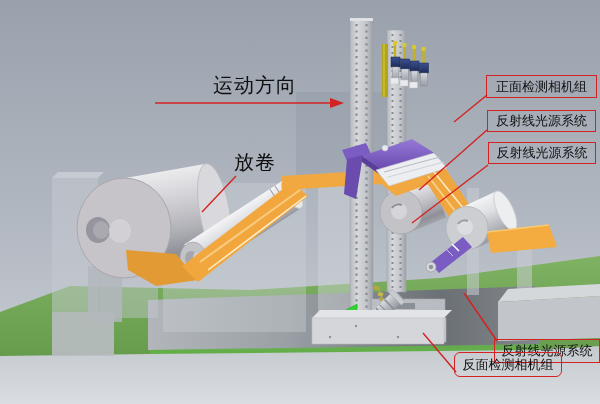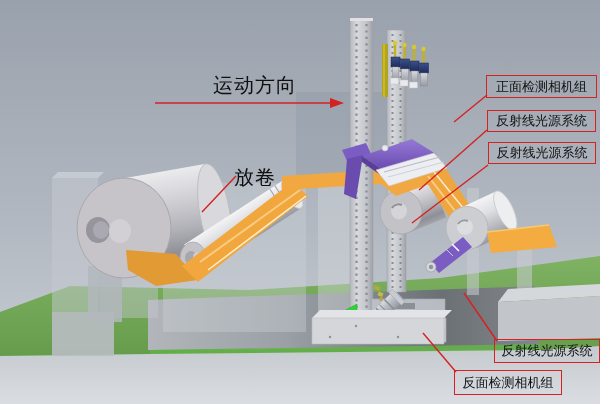--- a/index.html
+++ b/index.html
@@ -259,20 +259,20 @@
     <line class="ann" x1="487" y1="95" x2="454" y2="122"></line>
     <line class="ann" x1="487" y1="130" x2="419" y2="190"></line>
     <line class="ann" x1="488" y1="165" x2="412" y2="223"></line>
     <line class="ann" x1="497" y1="341" x2="464" y2="293"></line>
     <line class="ann" x1="456" y1="372" x2="423" y2="333"></line>
     <line class="ann" x1="236" y1="176" x2="202" y2="212"></line>
   </g>
 </svg>
 
 <div class="label big" style="left:206px;top:72px;margin-left:7px;">运动方向</div>
-<div class="label big" style="left:234px;top:164px;">放卷</div>
+<div class="label big" style="left:234px;top:149px;">放卷</div>
 
 <div class="label boxed" style="left:486px;top:75px;width:99px;height:21px;">正面检测相机组</div>
 <div class="label boxed" style="left:487px;top:110px;width:97px;height:20px;">反射线光源系统</div>
 <div class="label boxed" style="left:488px;top:142px;width:96px;height:20px;">反射线光源系统</div>
 <div class="label boxed" style="left:494px;top:339px;width:94px;height:22px;">反射线光源系统</div>
-<div class="label boxed" style="left:454px;top:370px;width:96px;height:23px;">反面检测相机组</div>
+<div class="label boxed" style="left:454px;top:352px;width:96px;height:23px;border-radius:6px;">反面检测相机组</div>
 </div>
 
 </body></html>

